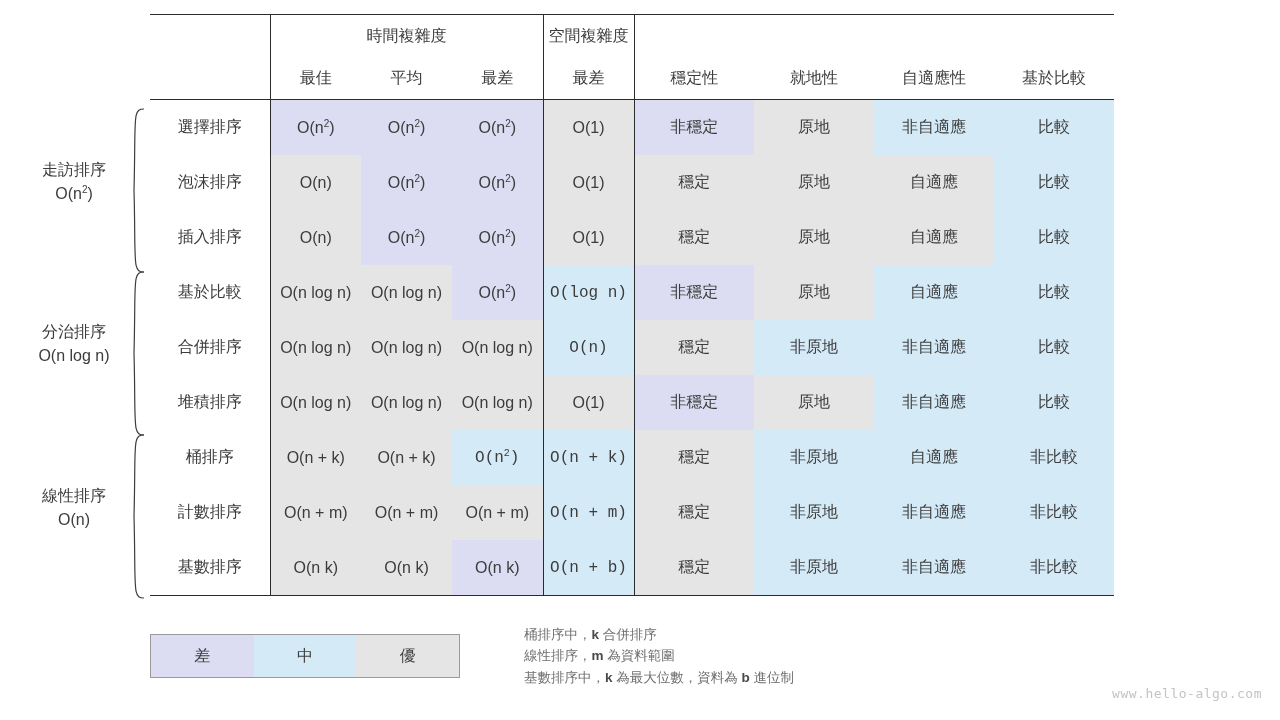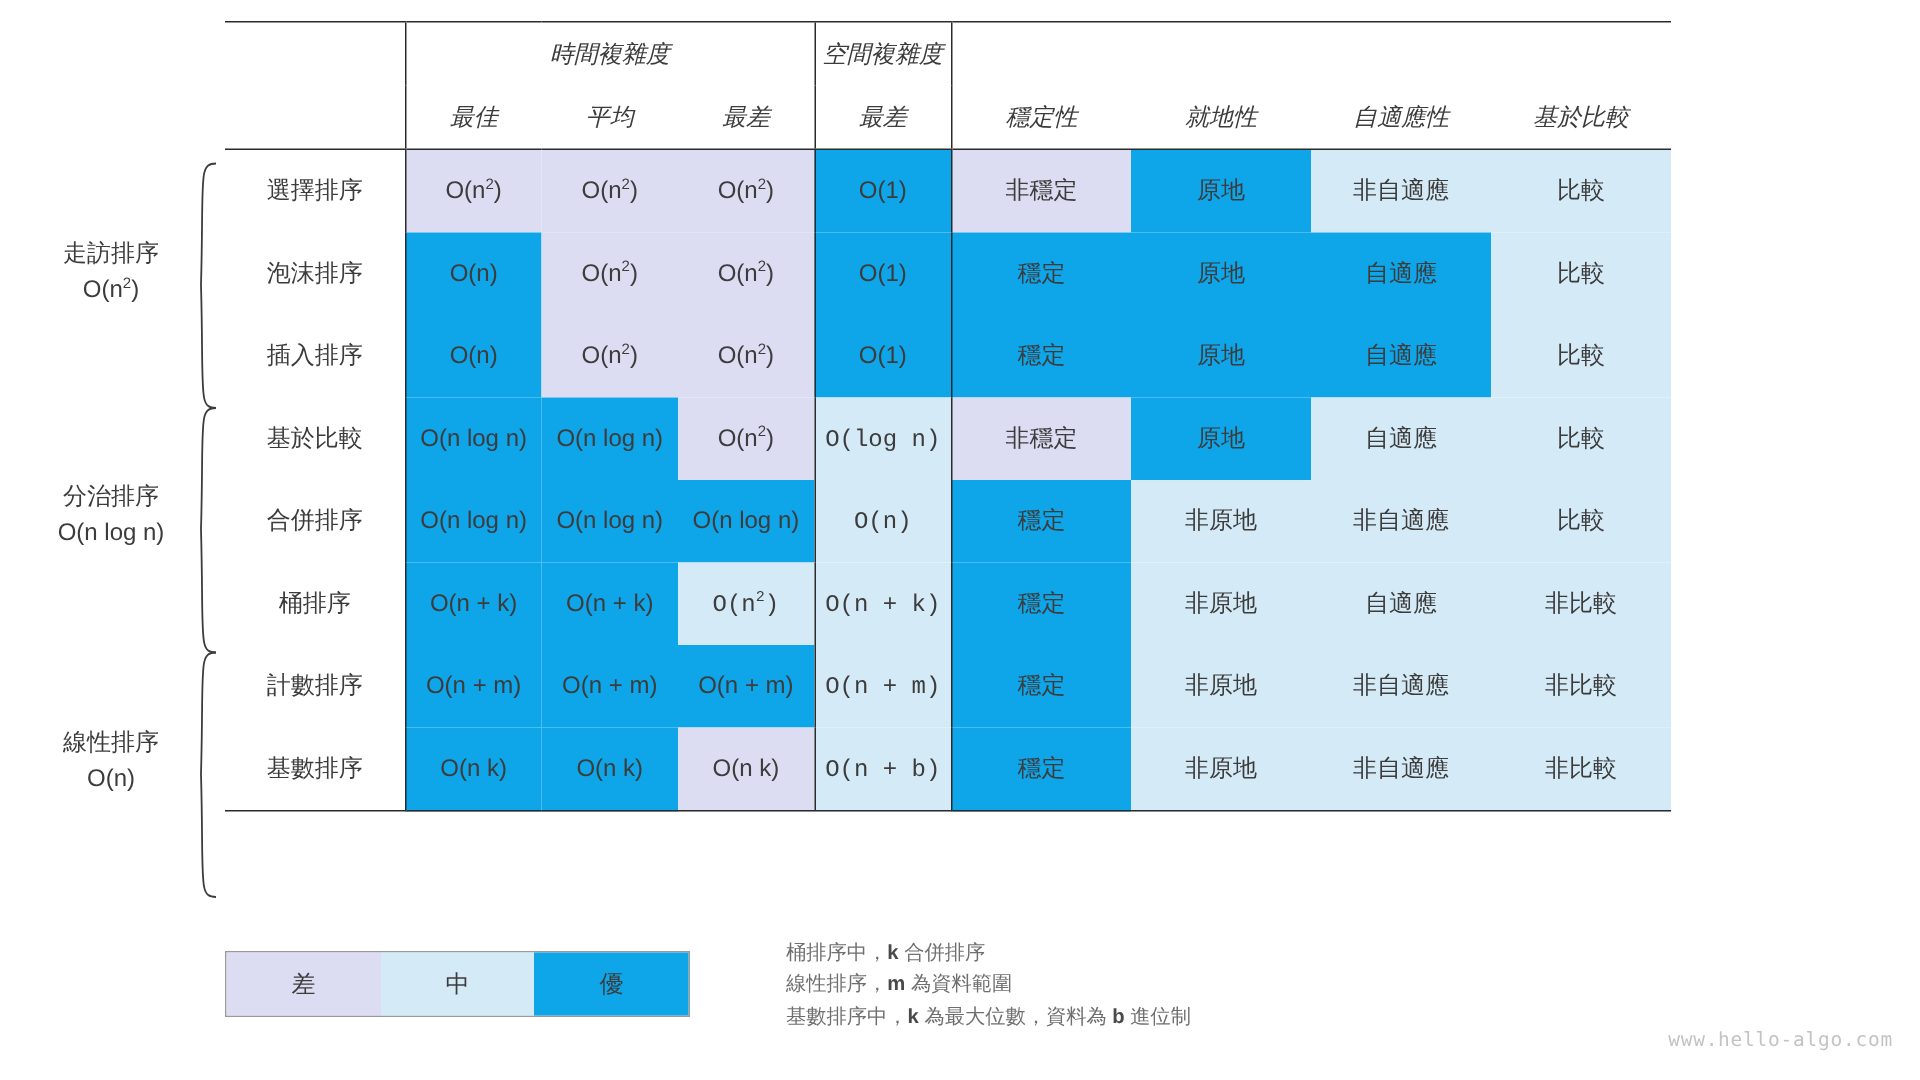--- a/index.html
+++ b/index.html
@@ -38,36 +38,36 @@
     text-align: center;
     vertical-align: middle;
     font-size: 16px;
     color: #3c3c3c;
   }
 
   .col-name  { width: 120px; }
   .col-cx    { width: 91px; }
   .col-prop  { width: 120px; }
 
-  .hdr-row1 td, .hdr-row2 td { height: 42px; font-style: italic; }
+  .hdr-row1 td, .hdr-row2 td { height: 42px; }
   .grp-head {
     font-size: 17px;
   }
   .body-row td { height: 55px; }
 
   .top-line  { border-top: 1.5px solid #2b2b2b; }
   .mid-line  { border-bottom: 1.2px solid #2b2b2b; }
   .bot-line  { border-bottom: 1.5px solid #2b2b2b; }
 
   .vline { border-left: 1.2px solid #2b2b2b; }
 
   
   .c-bad  { background: #dcdcf2; }  
   .c-mid  { background: #d5eaf7; font-family: Liberation Mono, monospace; }  
-  .c-good { background: #0ea5e9; }
+  .c-good { background: #e5e5e5; }
 
   sup { font-size: 10px; vertical-align: super; line-height: 0; }
 
   
   .grp-label {
     position: absolute;
     width: 120px;
     text-align: center;
     font-size: 16px;
     line-height: 1.5;
@@ -249,20 +249,31 @@
       <td class="vline c-good"><span>O(n log n)</span></td>
       <td class="c-good"><span>O(n log n)</span></td>
       <td class="c-good"><span>O(n log n)</span></td>
       <td class="vline c-mid"><span>O(n)</span></td>
       <td class="vline c-good"><span>穩定</span></td>
       <td class="c-mid"><span>非原地</span></td>
       <td class="c-mid"><span>非自適應</span></td>
       <td class="c-mid"><span>比較</span></td>
     </tr>
 
+    <tr class="body-row">
+      <td>堆積排序</td>
+      <td class="vline c-good"><span>O(n log n)</span></td>
+      <td class="c-good"><span>O(n log n)</span></td>
+      <td class="c-good"><span>O(n log n)</span></td>
+      <td class="vline c-good"><span>O(1)</span></td>
+      <td class="vline c-bad"><span>非穩定</span></td>
+      <td class="c-good"><span>原地</span></td>
+      <td class="c-mid"><span>非自適應</span></td>
+      <td class="c-mid"><span>比較</span></td>
+    </tr>
 
     <tr class="body-row">
       <td>桶排序</td>
       <td class="vline c-good"><span>O(n + k)</span></td>
       <td class="c-good"><span>O(n + k)</span></td>
       <td class="c-mid"><span>O(n<sup>2</sup>)</span></td>
       <td class="vline c-mid"><span>O(n + k)</span></td>
       <td class="vline c-good"><span>穩定</span></td>
       <td class="c-mid"><span>非原地</span></td>
       <td class="c-mid"><span>自適應</span></td>

